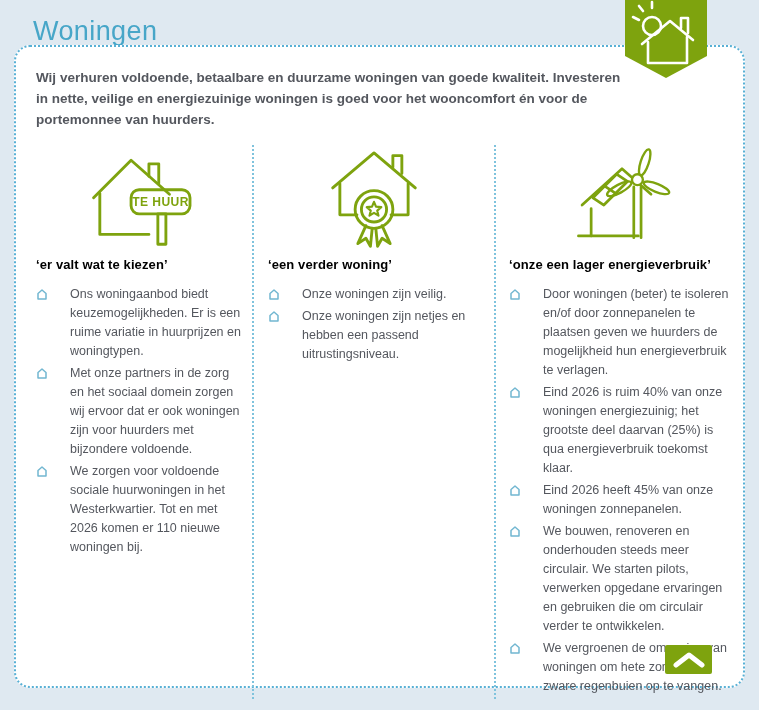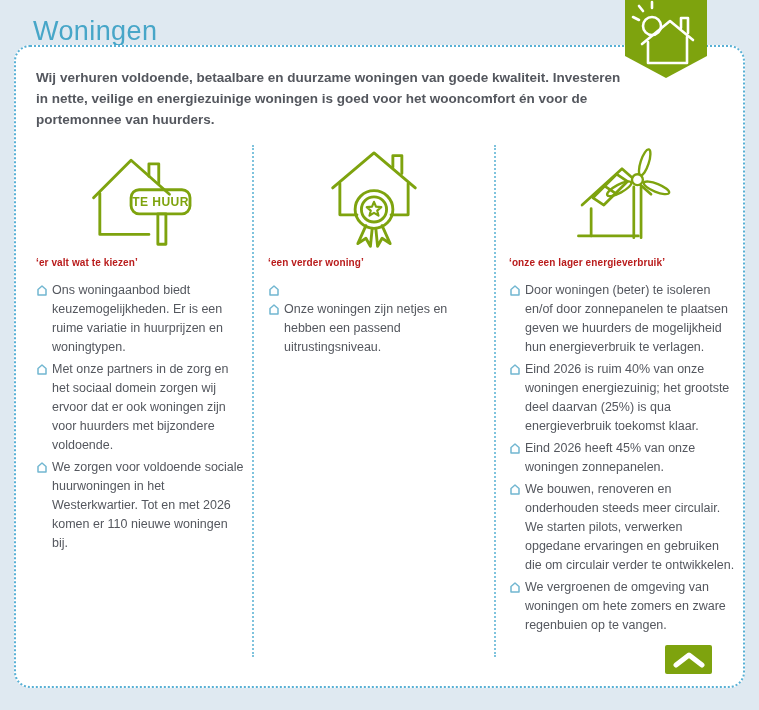--- a/index.html
+++ b/index.html
@@ -23,26 +23,26 @@
     margin:0;max-width:588px;
     font-size:13.5px;font-weight:bold;line-height:1.55;color:#54575e;
   }
   .cols{display:flex;margin-top:14px;min-height:512px;}
   .col{box-sizing:border-box;}
   .col-1{width:216px;padding-right:8px;}
   .col-2{width:242px;padding:0 14px 0 14px;border-left:2px dotted #7fc3dd;}
   .col-3{flex:1;padding-left:13px;border-left:2px dotted #7fc3dd;}
   .icon-wrap{height:102px;display:flex;align-items:center;justify-content:center;}
   .col-heading{
-    margin:10px 0 0;font-size:10px;font-weight:bold;color:#b91c1c;
+    margin:10px 0 0;font-size:13px;font-weight:bold;color:#000000;
     white-space:nowrap;letter-spacing:.1px;
   }
   ul.points{list-style:none;margin:13px 0 0;padding:0;}
   ul.points li{
-    display:flex;gap:4px;margin-bottom:3px;
+    display:flex;gap:22px;margin-bottom:3px;
     font-size:12.5px;line-height:1.52;color:#54575e;
   }
   ul.points li .bullet{flex:0 0 auto;margin-top:3px;}
   .top-btn{
     position:absolute;right:31px;bottom:12px;width:47px;height:29px;
     background:#7ea30e;border:none;border-radius:2px;
     display:flex;align-items:center;justify-content:center;cursor:pointer;padding:0;
   }
   svg{display:block;}
 </style>
@@ -121,20 +121,21 @@
           </g>
           <polygon points="55,65.5 57.2,70.9 63.1,71.4 58.6,75.2 60,80.9 55,77.8 50,80.9 51.4,75.2 46.9,71.4 52.8,70.9" fill="none" stroke="#7ea30e" stroke-width="2.4" stroke-linejoin="round"></polygon>
         </svg>
       </div>
       <h2 class="col-heading">‘een verder woning’</h2>
       <ul class="points">
         <li>
           <svg class="bullet" width="12" height="13" viewBox="0 0 12 13">
               <path d="M2,5.5 L6,2 L10,5.5 V11 H2 Z" fill="none" stroke="#72b7d1" stroke-width="1.5" stroke-linejoin="round"></path>
             </svg>
+          <span>Onze woningen zijn veilig.</span>
         </li>
         <li>
           <svg class="bullet" width="12" height="13" viewBox="0 0 12 13">
               <path d="M2,5.5 L6,2 L10,5.5 V11 H2 Z" fill="none" stroke="#72b7d1" stroke-width="1.5" stroke-linejoin="round"></path>
             </svg>
           <span>Onze woningen zijn netjes en hebben een passend uitrustingsniveau.</span>
         </li>
       </ul>
     </div>
 

